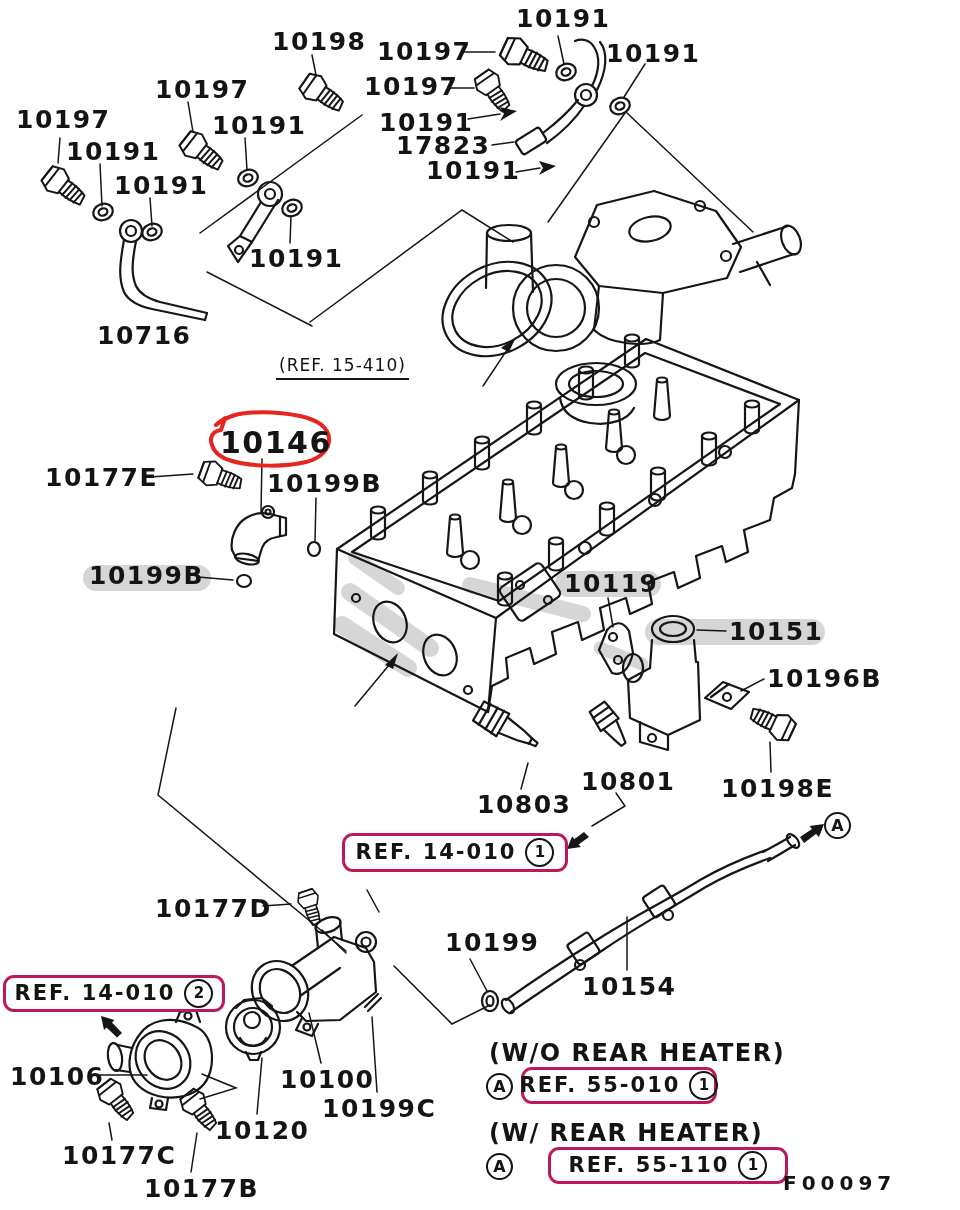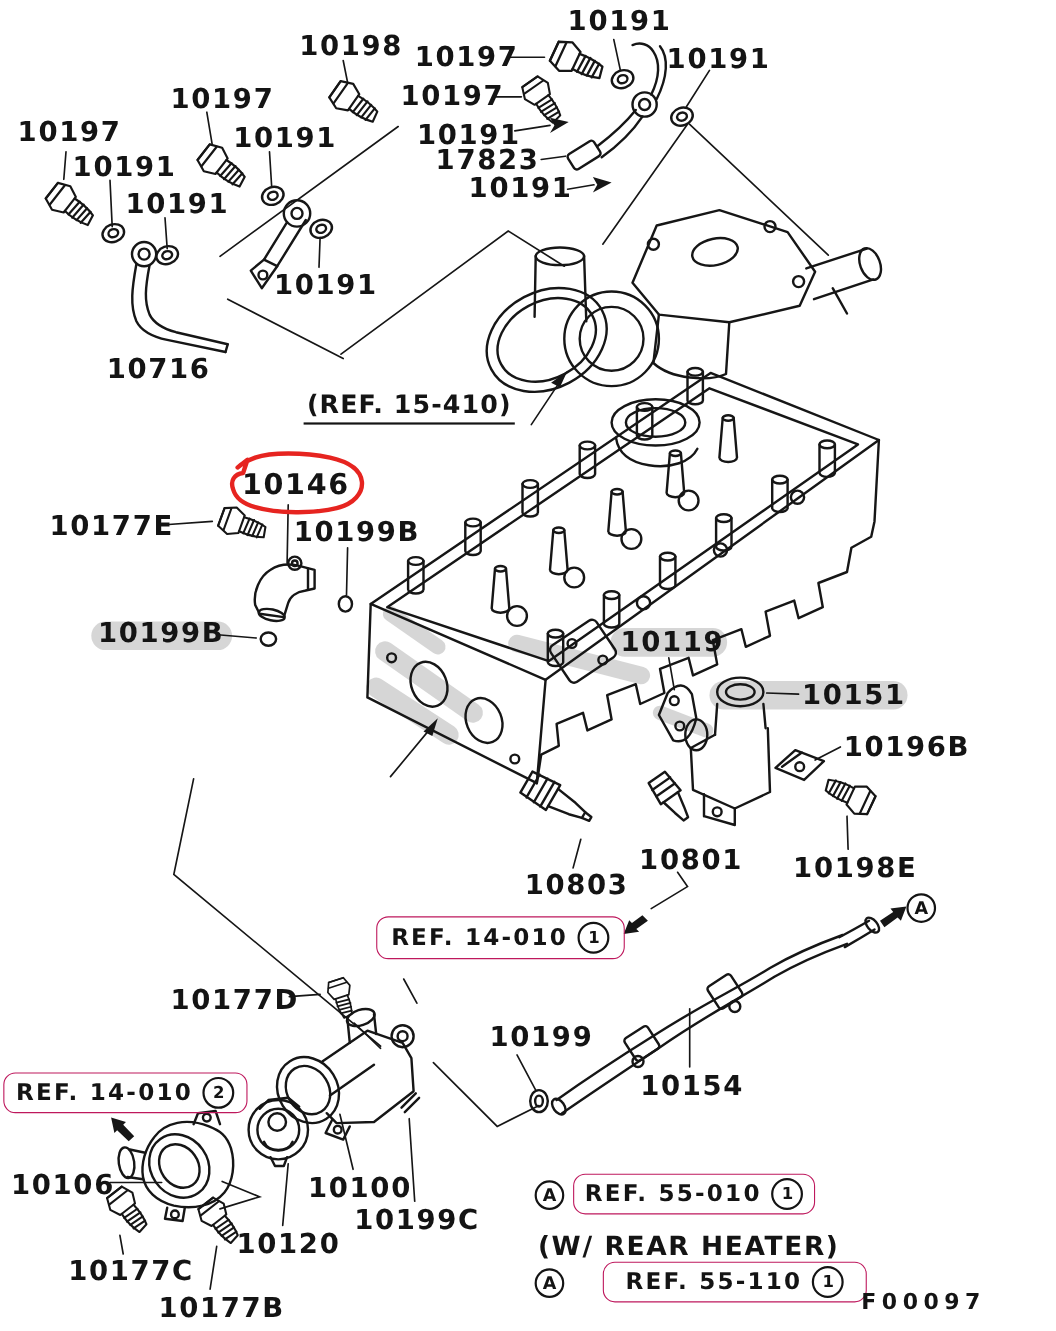--- a/index.html
+++ b/index.html
@@ -1,27 +1,27 @@
 <!DOCTYPE html>
 <html><head>
 <meta charset="utf-8">
 <style>
   html,body{margin:0;padding:0;background:#fff;}
   .stage{position:relative;width:960px;height:1210px;background:#ffffff;overflow:hidden;
          font-family:"DejaVu Sans","Liberation Sans",sans-serif;color:#141414;}
   .art{position:absolute;left:0;top:0;}
   
   .pl{position:absolute;font-weight:bold;font-size:25px;letter-spacing:1.5px;white-space:nowrap;line-height:1;}
-  .pl.big{font-size:26px;}
+  .pl.big{font-size:30px;}
   
-  .ref{position:absolute;font-weight:bold;font-size:23px;letter-spacing:1px;white-space:nowrap;line-height:1;
+  .ref{position:absolute;font-weight:normal;font-size:17px;letter-spacing:1px;white-space:nowrap;line-height:1;
        border-bottom:2.5px solid #141414;padding:0 3px 4px 3px;}
   
   .refbox{position:absolute;display:flex;align-items:center;justify-content:center;gap:9px;
-          border:1px solid #be185d;border-radius:11px;font-weight:bold;font-size:21px;
+          border:3px solid #be185d;border-radius:11px;font-weight:bold;font-size:21px;
           letter-spacing:2px;white-space:nowrap;line-height:1;box-sizing:border-box;}
   .badge{display:inline-flex;align-items:center;justify-content:center;width:25px;height:25px;
          border:2.5px solid #141414;border-radius:50%;font-size:15px;font-weight:bold;letter-spacing:0;flex:0 0 auto;}
   .circA{position:absolute;display:flex;align-items:center;justify-content:center;width:27px;height:27px;
          border:2.5px solid #141414;border-radius:50%;font-weight:bold;font-size:16px;box-sizing:border-box;background:#fff;}
   .note{position:absolute;font-weight:bold;font-size:24px;letter-spacing:1.5px;white-space:nowrap;line-height:1;}
   .fig{position:absolute;font-weight:bold;font-size:20px;letter-spacing:5px;line-height:1;}
   
   svg .k{fill:none;stroke:#161616;stroke-width:2.2;stroke-linecap:round;stroke-linejoin:round;}
   svg .t{fill:none;stroke:#161616;stroke-width:1.5;stroke-linecap:round;}
@@ -373,22 +373,23 @@
 
 <div class="refbox" style="left:342px;top:833px;width:226px;height:39px">
   <span>REF. 14-010</span>
   <span class="badge">1</span>
 </div>
 <div class="refbox" style="left:3px;top:975px;width:222px;height:37px">
   <span>REF. 14-010</span>
   <span class="badge">2</span>
 </div>
 
+<div class="note" style="left:489px;top:1041px">(W/O REAR HEATER)</div>
 <div class="circA" style="left:486px;top:1073px">A</div>
-<div class="refbox" style="left:521px;top:1067px;width:220px;height:37px">
+<div class="refbox" style="left:521px;top:1067px;width:196px;height:37px">
   <span>REF. 55-010</span>
   <span class="badge">1</span>
 </div>
 <div class="note" style="left:489px;top:1121px">(W/ REAR HEATER)</div>
 <div class="circA" style="left:486px;top:1153px">A</div>
 <div class="refbox" style="left:548px;top:1147px;width:240px;height:37px">
   <span>REF. 55-110</span>
   <span class="badge">1</span>
 </div>
 

